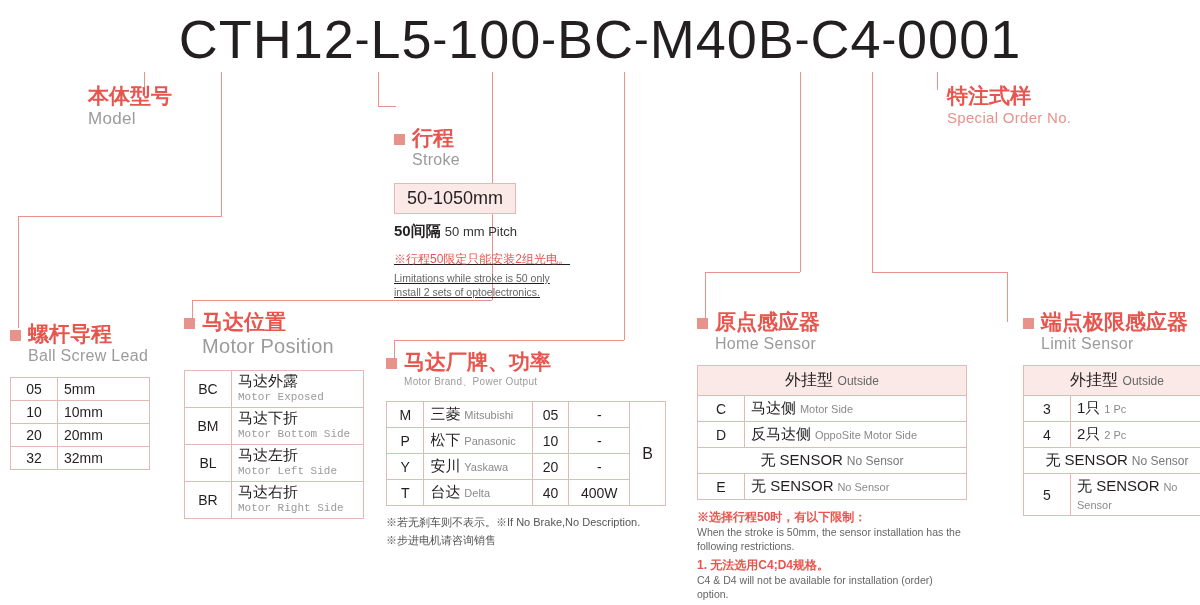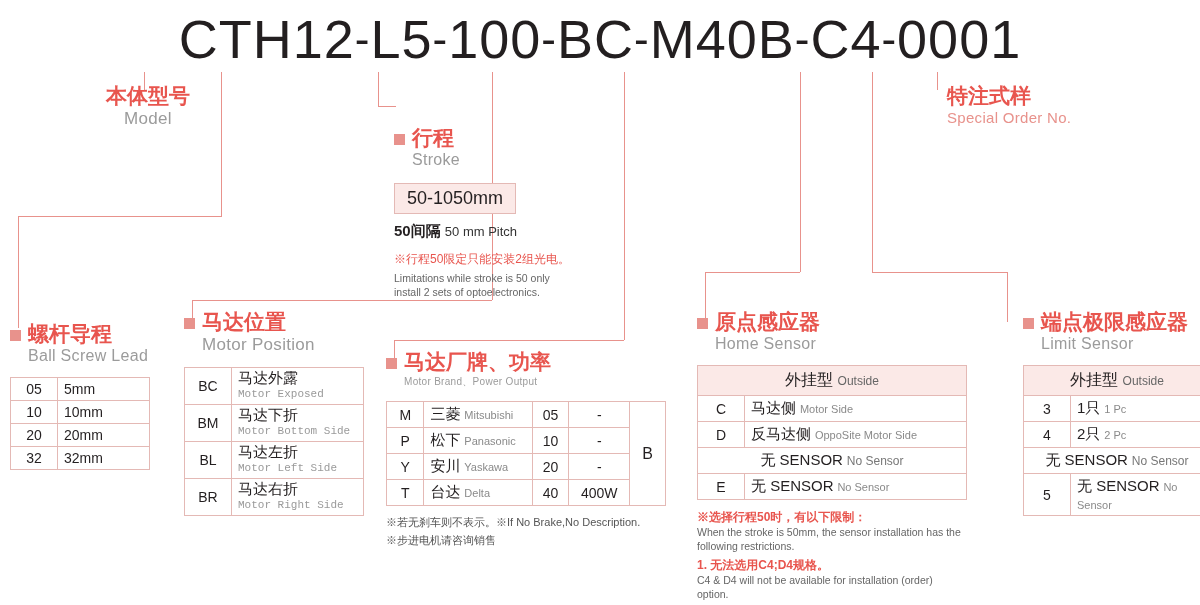--- a/index.html
+++ b/index.html
@@ -104,21 +104,21 @@
   <div class="ln lnv abs" style="left:800px;top:72px;height:28px;"></div>
   <div class="ln lnh abs" style="left:705px;top:272px;width:95px;"></div>
   <div class="ln lnv abs" style="left:800px;top:100px;height:172px;"></div>
   <div class="ln lnv abs" style="left:705px;top:272px;height:50px;"></div>
 
   <div class="ln lnv abs" style="left:872px;top:72px;height:22px;"></div>
   <div class="ln lnh abs" style="left:872px;top:272px;width:135px;"></div>
   <div class="ln lnv abs" style="left:872px;top:94px;height:178px;"></div>
   <div class="ln lnv abs" style="left:1007px;top:272px;height:50px;"></div>
 
-  <div class="abs" style="left:88px;top:84px;text-align:center;width:120px;">
+  <div class="abs" style="left:88px;top:84px;text-align:left;width:120px;">
     <div class="g-cn red">本体型号</div>
     <div class="g-en" style="font-size:17px;color:#9b9b9b;">Model</div>
   </div>
 
   <div class="abs" style="left:947px;top:84px;width:200px;">
     <div class="g-cn red">特注式样</div>
     <div class="g-en">Special Order No.</div>
   </div>
 
   <div class="abs" style="left:394px;top:126px;width:240px;">
@@ -126,21 +126,21 @@
       <span class="sq"></span><span>行程</span>
     </div>
     <div class="g-en" style="margin-left:18px;font-size:16px;color:#9b9b9b;">Stroke</div>
     <div style="margin-top:14px;">
       <span class="stroke-band">50-1050mm</span>
     </div>
     <div class="pitch" style="margin-top:8px;">
       <span>50间隔</span>
       <span class="p2">50 mm Pitch</span>
     </div>
-    <div style="margin-top:10px;">
+    <div style="margin-top:10px;text-decoration:underline;">
       <div class="note-red" style="font-weight:normal;">※行程50限定只能安装2组光电。</div>
       <div class="note-sub" style="margin-top:4px;">Limitations while stroke is 50 only</div>
       <div class="note-sub">install 2 sets of optoelectronics.</div>
     </div>
   </div>
 
   <div class="abs" style="left:10px;top:322px;width:160px;">
     <div class="g-cn red">
       <span class="sq"></span><span>螺杆导程</span>
     </div>
@@ -164,21 +164,21 @@
         <td class="v">32mm</td>
       </tr>
     </tbody>
       </table>
   </div>
 
   <div class="abs" style="left:184px;top:310px;width:200px;">
     <div class="g-cn red">
       <span class="sq"></span><span>马达位置</span>
     </div>
-    <div class="g-en" style="margin-left:18px;font-size:17px;color:#9b9b9b;">Motor Position</div>
+    <div class="g-en" style="margin-left:18px;font-size:20px;color:#9b9b9b;">Motor Position</div>
     <table class="t" style="margin-top:12px;width:180px;">
       <tbody>
           <tr>
         <td class="k">BC</td>
         <td class="cell2">
           <span class="cn">马达外露</span>
           <span class="en">Motor Exposed</span>
         </td>
       </tr>
       <tr>

